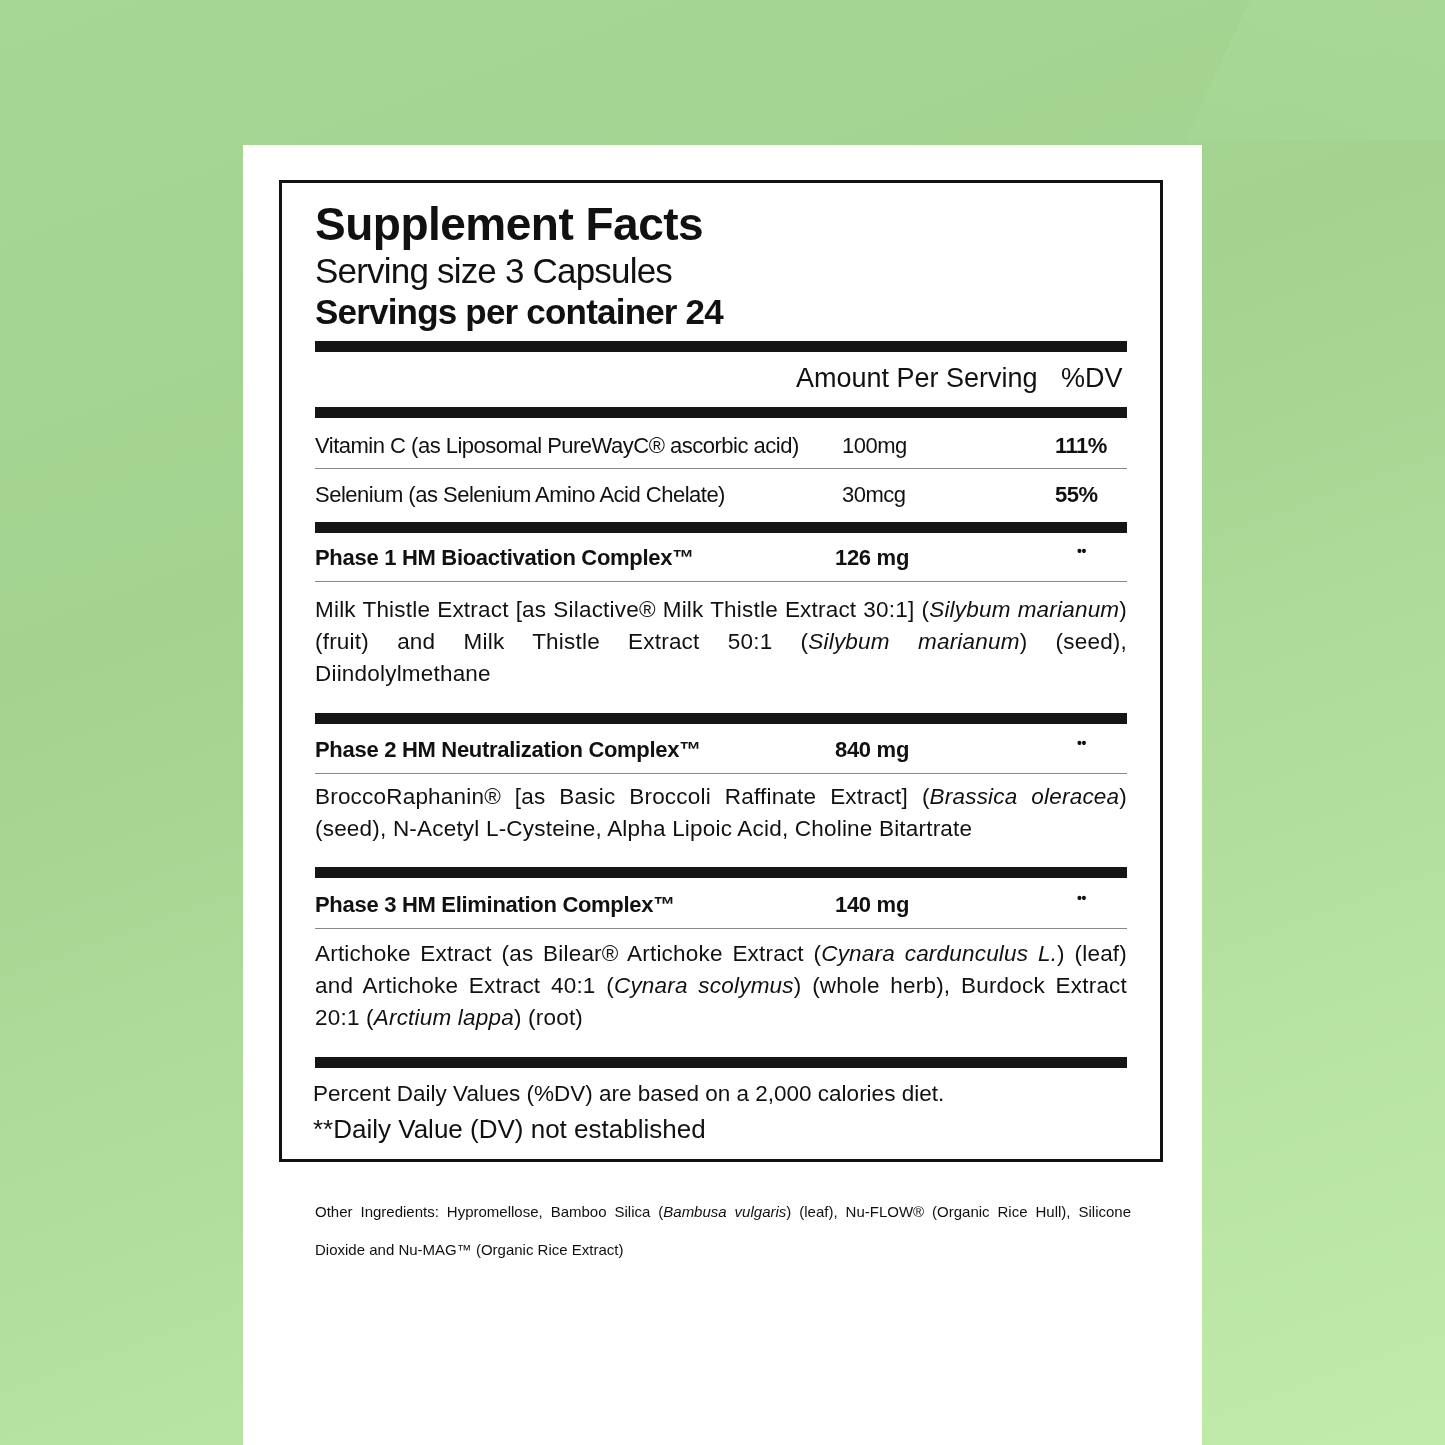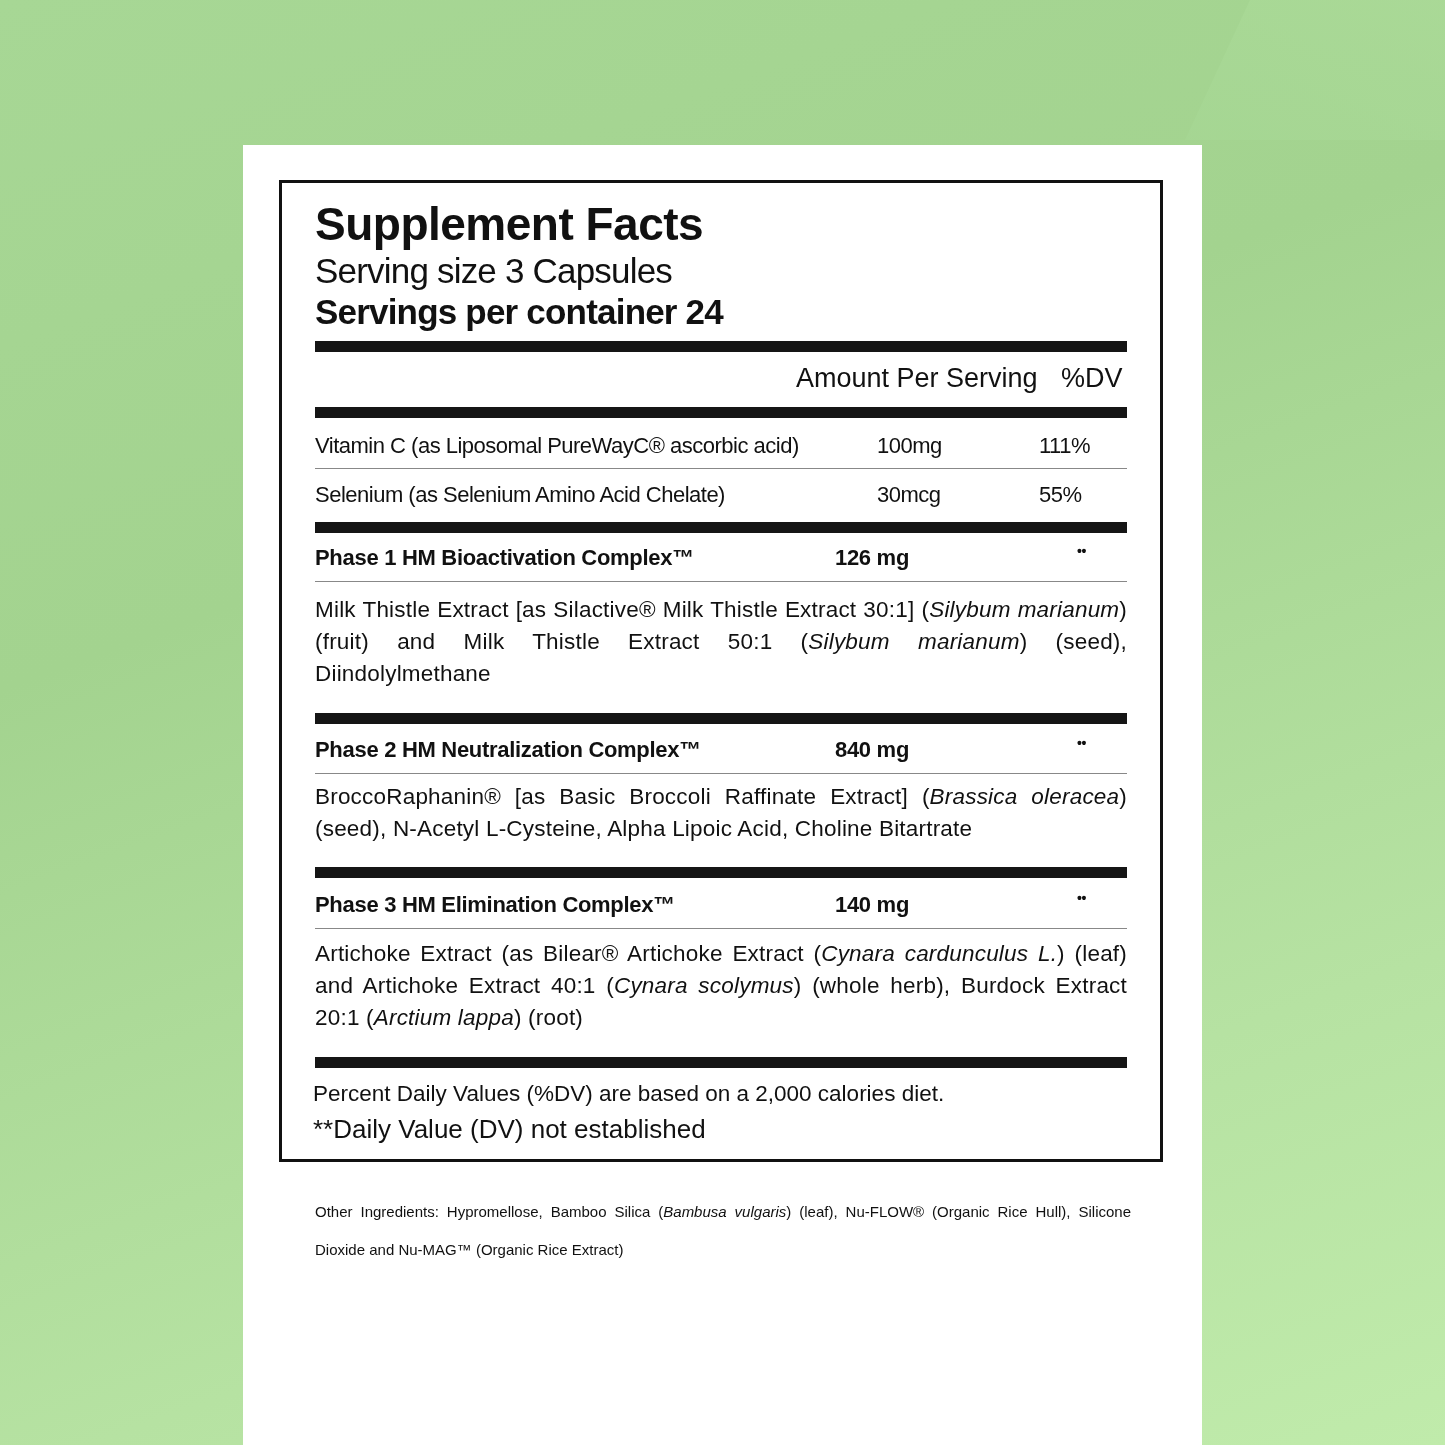--- a/index.html
+++ b/index.html
@@ -26,22 +26,22 @@
   .inner { position: absolute; left: 33px; right: 33px; top: 0; }
   .title { position: absolute; top: 14px; left: 0; font-size: 46px; font-weight: 700; letter-spacing: -0.5px; }
   .serv1 { position: absolute; top: 68px; left: 0; font-size: 35px; letter-spacing: -0.8px; }
   .serv2 { position: absolute; top: 109px; left: 0; font-size: 35px; letter-spacing: -0.8px; font-weight: bold; }
   .bar { position: absolute; left: 0; right: 0; height: 11px; background: #151515; }
   .thin { position: absolute; left: 0; right: 0; height: 1px; background: #888; }
   .hdr-amt { position: absolute; top: 180px; left: 436px; font-size: 27px; margin-left: 45px; }
   .hdr-dv { position: absolute; top: 180px; left: 746px; font-size: 27px; }
   .row { position: absolute; left: 0; right: 0; font-size: 22px; letter-spacing: -0.5px; }
   .row .name { position: absolute; left: 0; }
-  .row .amt { position: absolute; left: 527px; margin-left: 35px; }
-  .row .dv { position: absolute; left: 724px; }
+  .row .amt { position: absolute; left: 527px; }
+  .row .dv { position: absolute; left: 740px; font-weight: bold; }
   .phase { position: absolute; left: 0; right: 0; font-size: 22px; font-weight: 700; letter-spacing: -0.3px; }
   .phase .name { position: absolute; left: 0; }
   .phase .amt { position: absolute; left: 520px; }
   .phase .dv { position: absolute; left: 762px; font-size: 14px; top: -2px; }
   .desc { position: absolute; left: 0; right: 0; font-size: 22.5px; line-height: 32px; text-align: justify; letter-spacing: 0.2px; }
   .desc i { font-style: italic; }
   .foot1 { position: absolute; left: -2px; font-size: 22.5px; }
   .foot2 { position: absolute; left: -2px; font-size: 26px; }
   .other {
     position: absolute; left: 72px; width: 816px; top: 1048px;

